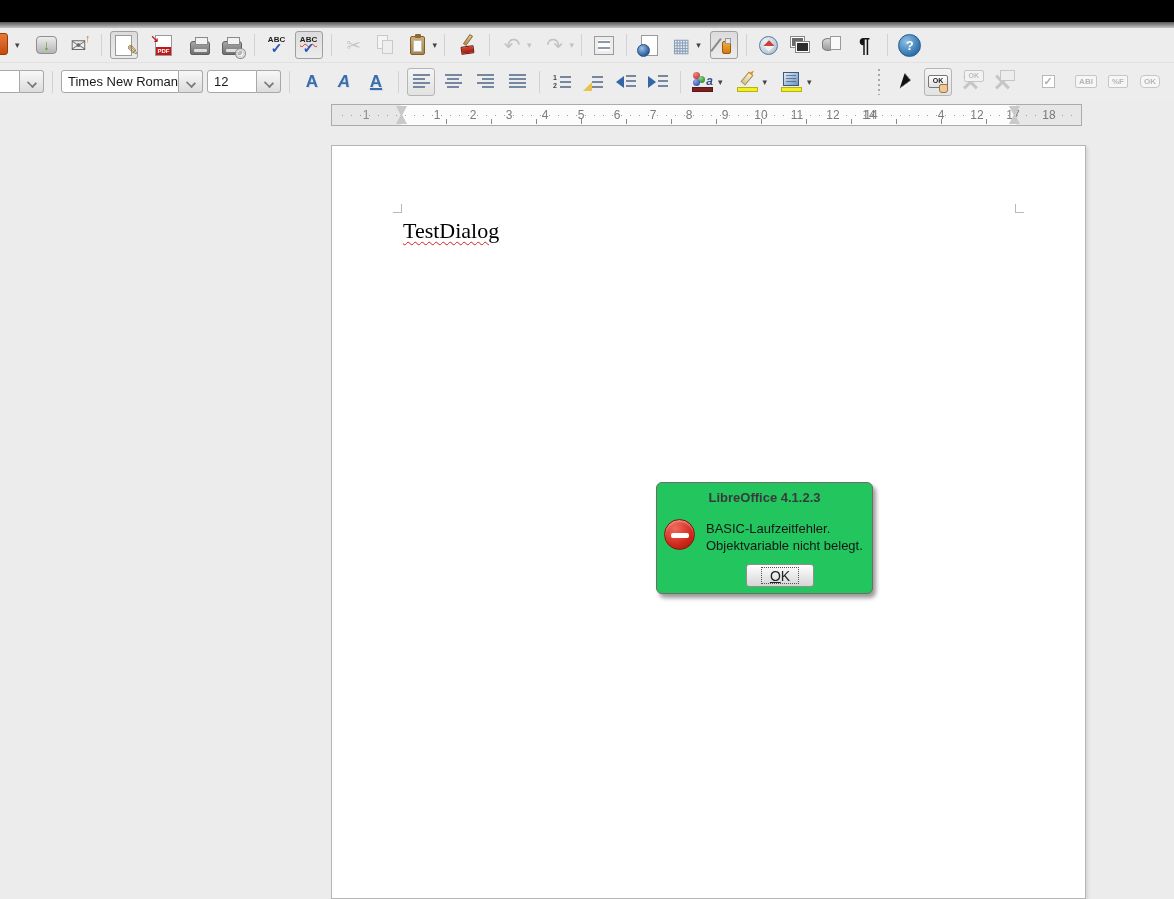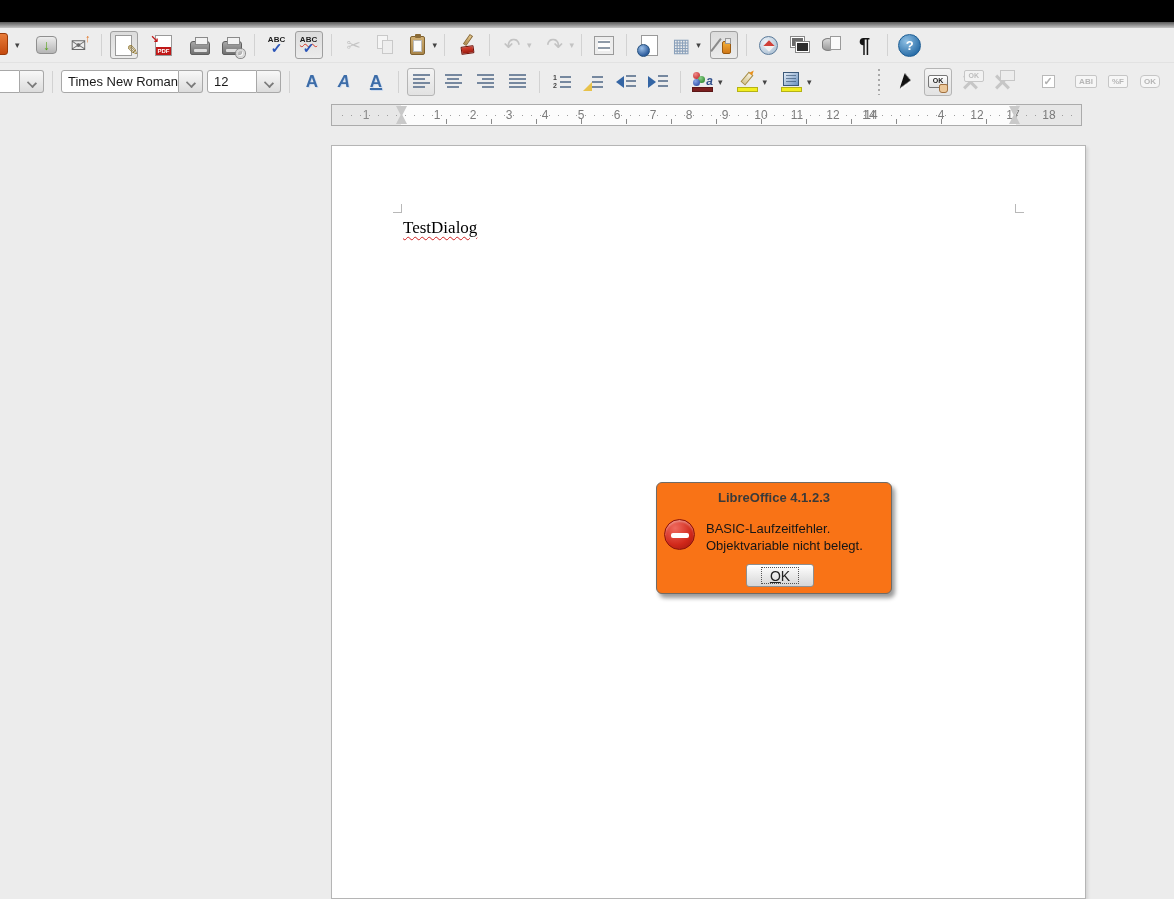--- a/index.html
+++ b/index.html
@@ -181,30 +181,30 @@
   .hg.hgl { left:64px; } .hg.hgr { left:677px; }
 
   
   .page { position:absolute; left:331px; top:145px; width:755px; height:754px; background:#fff;
           border:1px solid #b5b5b5; box-shadow:2px 2px 3px rgba(0,0,0,.10); }
   .cornerTL { position:absolute; left:61px; top:58px; width:9px; height:9px;
               border-right:1px solid #b8b8b8; border-bottom:1px solid #b8b8b8; }
   .cornerTR { position:absolute; left:683px; top:58px; width:9px; height:9px;
               border-left:1px solid #b8b8b8; border-bottom:1px solid #b8b8b8; }
   .docText { position:absolute; left:71px; top:72px; font-family:"Liberation Serif","DejaVu Serif",serif;
-             font-size:17px; color:#000; text-decoration:underline wavy #d02020; text-decoration-thickness:1px;
+             font-size:22px; color:#000; text-decoration:underline wavy #d02020; text-decoration-thickness:1px;
              text-underline-offset:3px; }
   .pushBtn { position:absolute; left:202px; top:75px; width:202px; height:48px;
              background:linear-gradient(#f4f4f4,#e9e9e9); border:1px solid #9a9a9a;
              box-shadow:2px 2px 0 rgba(110,110,110,.55); display:flex; align-items:center; justify-content:center;
              font-size:15px; color:#2e2e2e; }
 
   
-  .dialog { position:absolute; left:656px; top:482px; width:236px; height:112px;
-            background:#f97316; border:1px solid #6f6b66; border-radius:6px;
+  .dialog { position:absolute; left:656px; top:482px; width:217px; height:112px;
+            background:#22c55e; border:1px solid #6f6b66; border-radius:6px;
             box-shadow:3px 4px 4px rgba(0,0,0,.40); }
   .dlgTitle { position:absolute; left:0; top:7px; width:100%; text-align:center;
               font-size:13px; font-weight:bold; color:#3a3a3a; }
   .noentry { position:absolute; left:7px; top:36px; width:31px; height:31px; border-radius:50%;
              background:radial-gradient(circle at 35% 28%, #ef6a5e, #d0281a 60%, #9c150c); border:1px solid #8c130b;
              box-shadow:inset 0 2px 2px rgba(255,255,255,.35); }
   .noentry i { position:absolute; left:6px; top:13px; width:18px; height:5px; background:#fff; border-radius:2px; }
   .dlgMsg { position:absolute; left:49px; top:37px; font-size:13px; color:#161616; line-height:17px; }
   .okBtn { position:absolute; left:89px; top:81px; width:68px; height:23px;
            background:linear-gradient(#ffffff,#d6d6d6); border:1px solid #8f8f8f; border-radius:3px;

